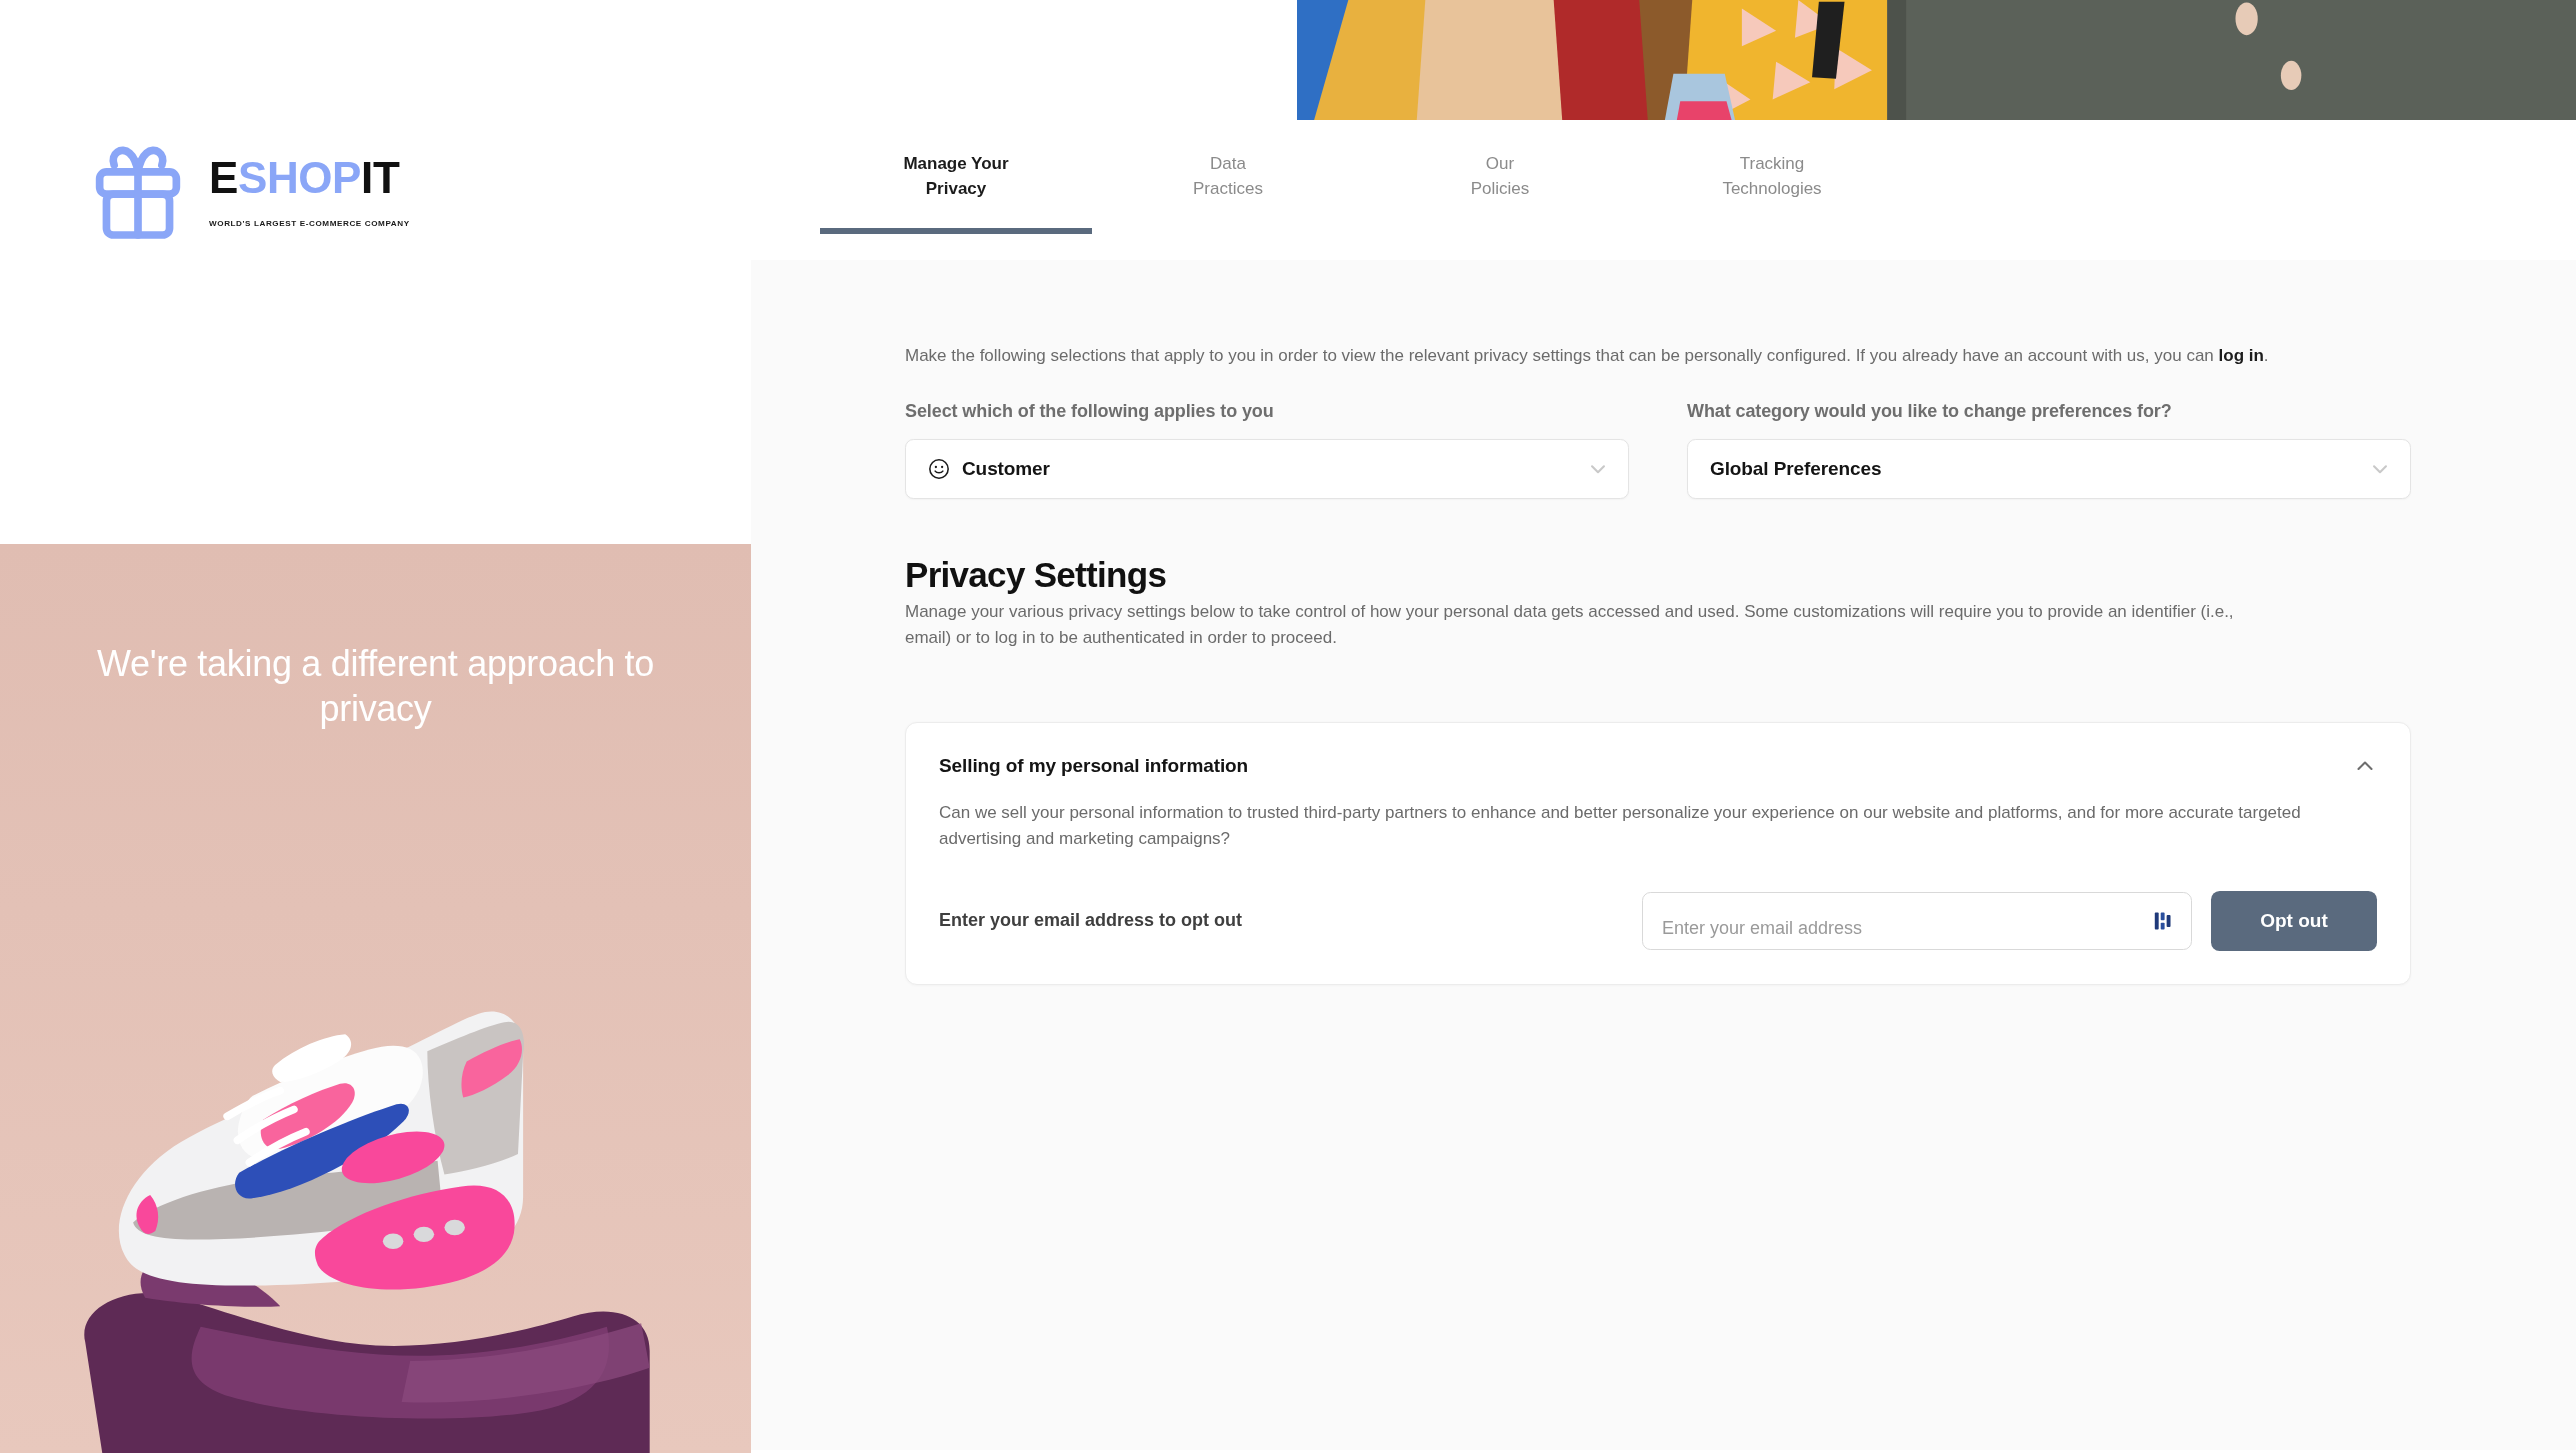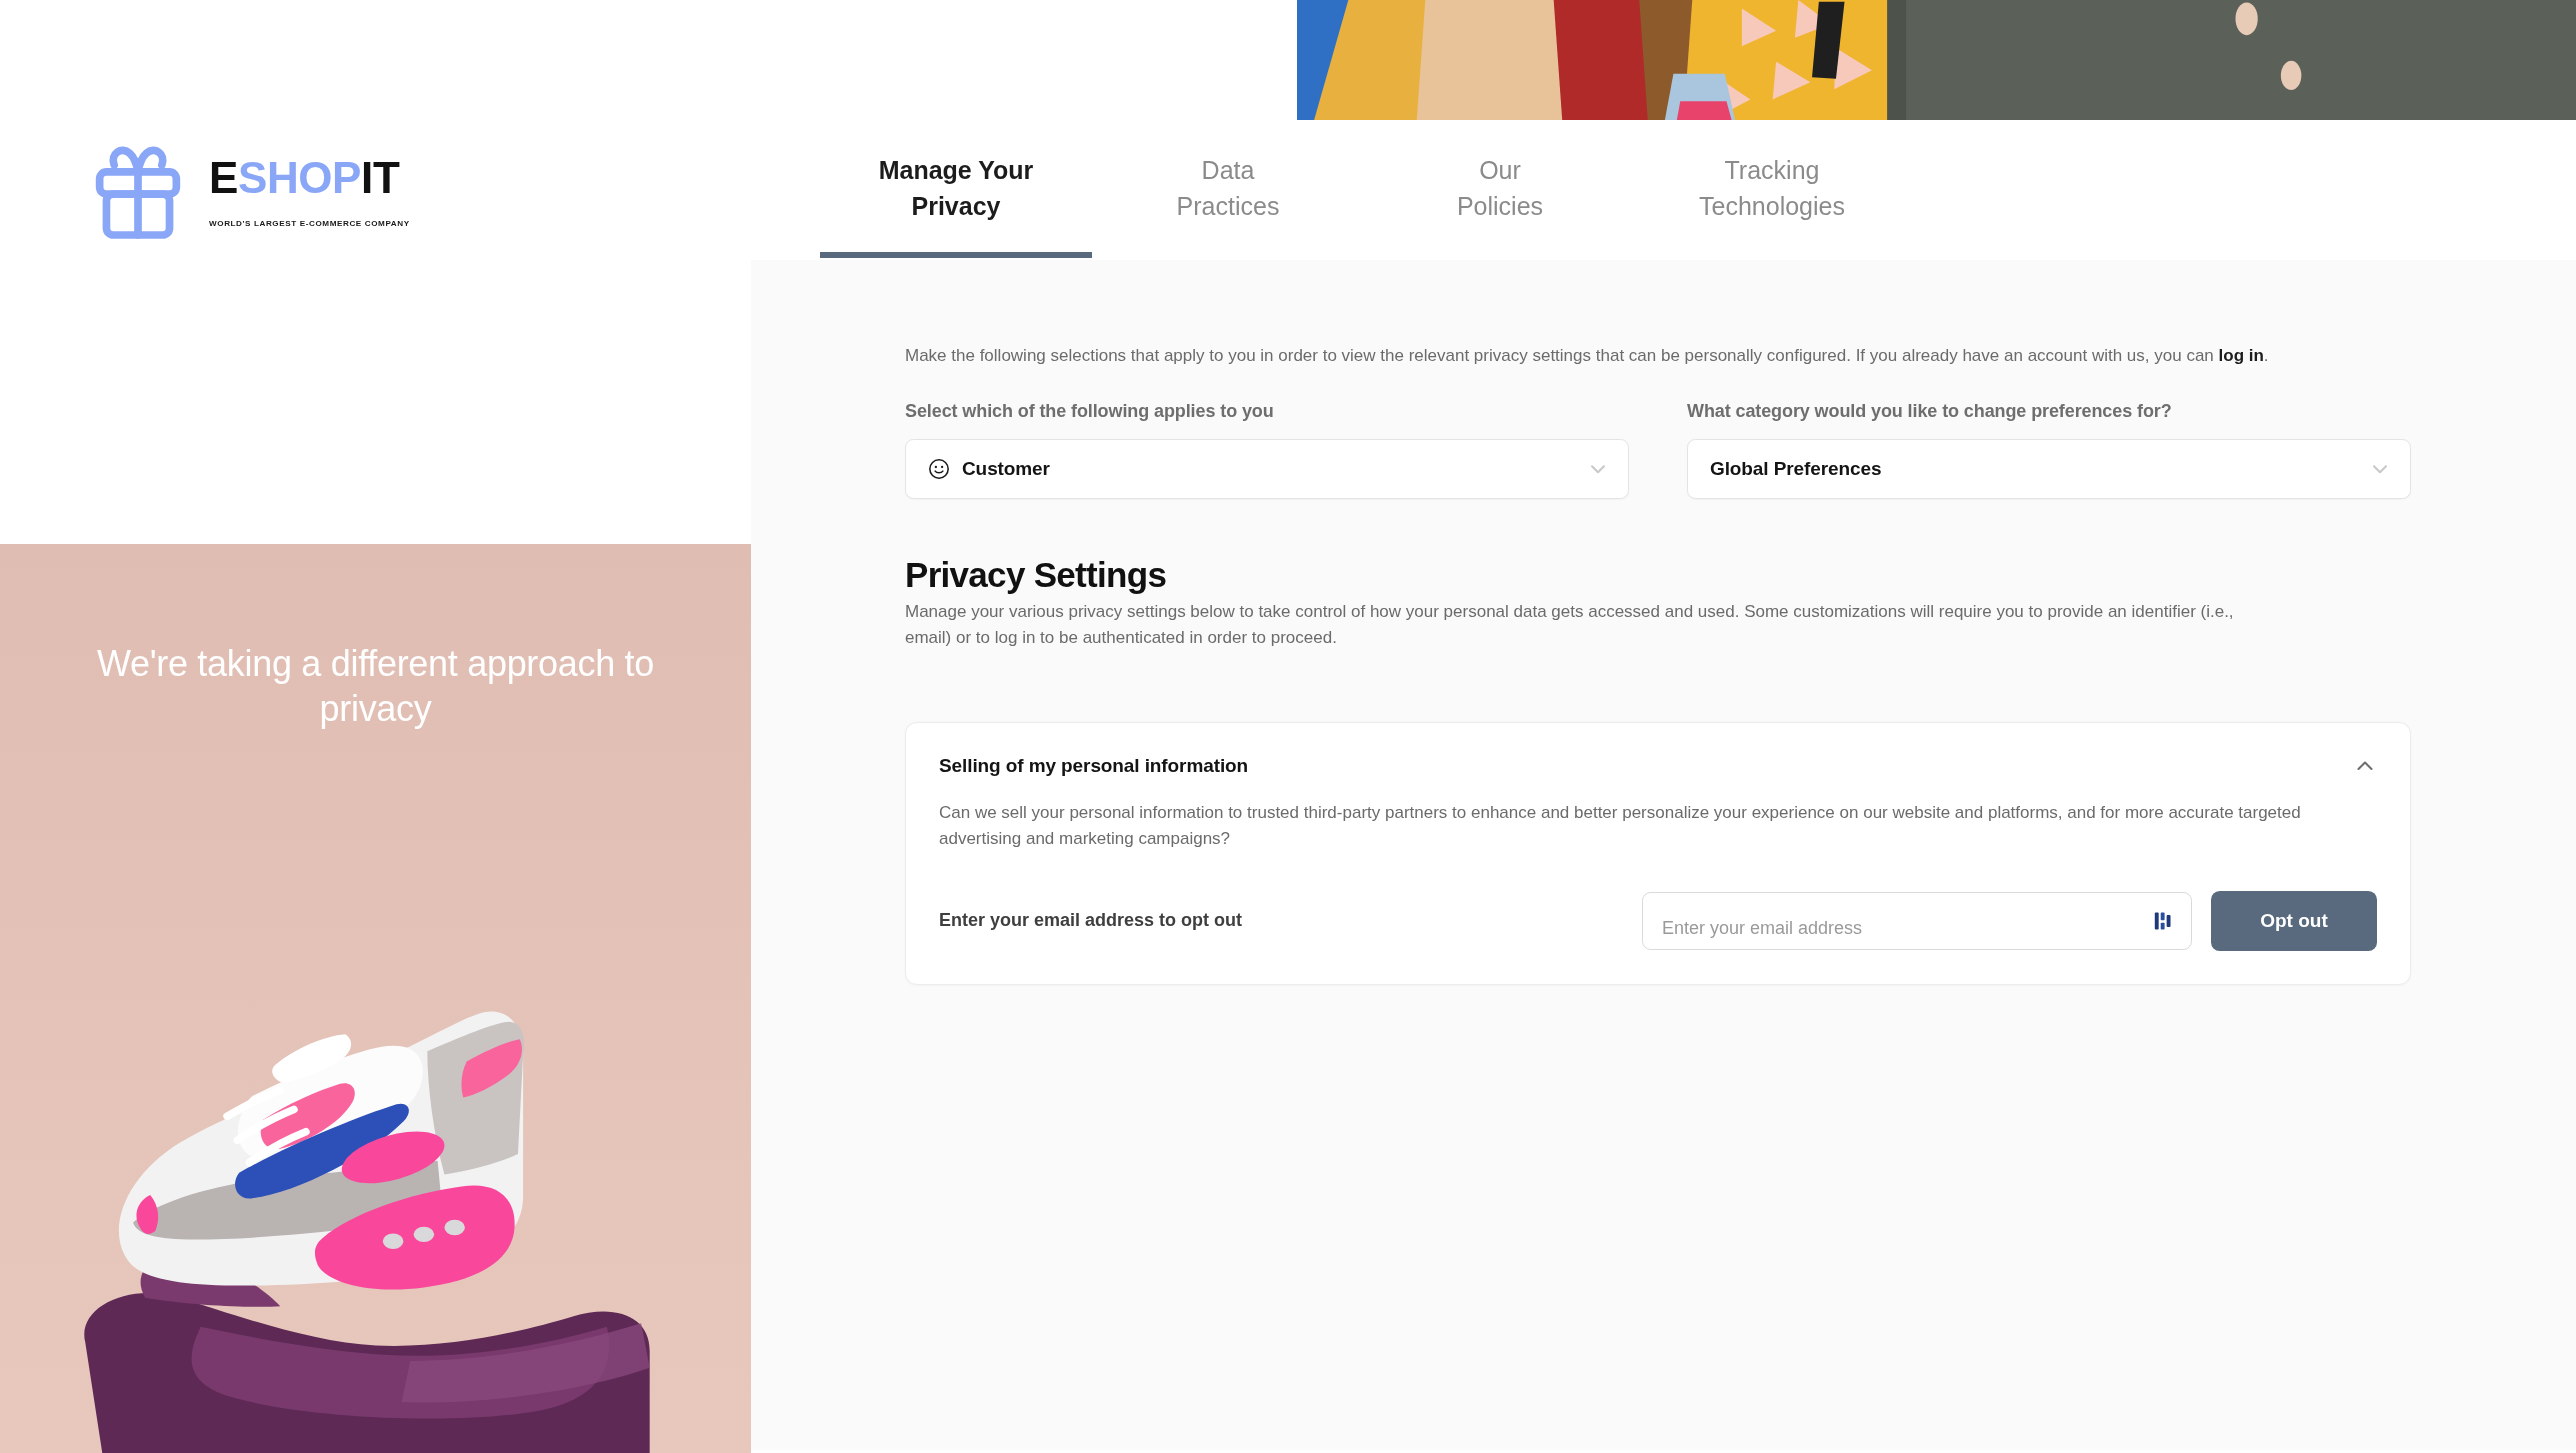--- a/index.html
+++ b/index.html
@@ -133,21 +133,21 @@
   .tabs {
     position: absolute;
     left: 69px;
     top: 130px;
     display: flex;
     align-items: flex-start;
   }
   .tab {
     width: 272px;
     text-align: center;
-    font-size: 25px;
+    font-size: 17px;
     line-height: 1.45;
     color: #8b8b8b;
     padding: 22px 5.1px 33px 5.1px;
     cursor: pointer;
     position: relative;
     font-weight: 400;
   }
   .tab.active {
     color: #1c1c1c;
     font-weight: 700;

